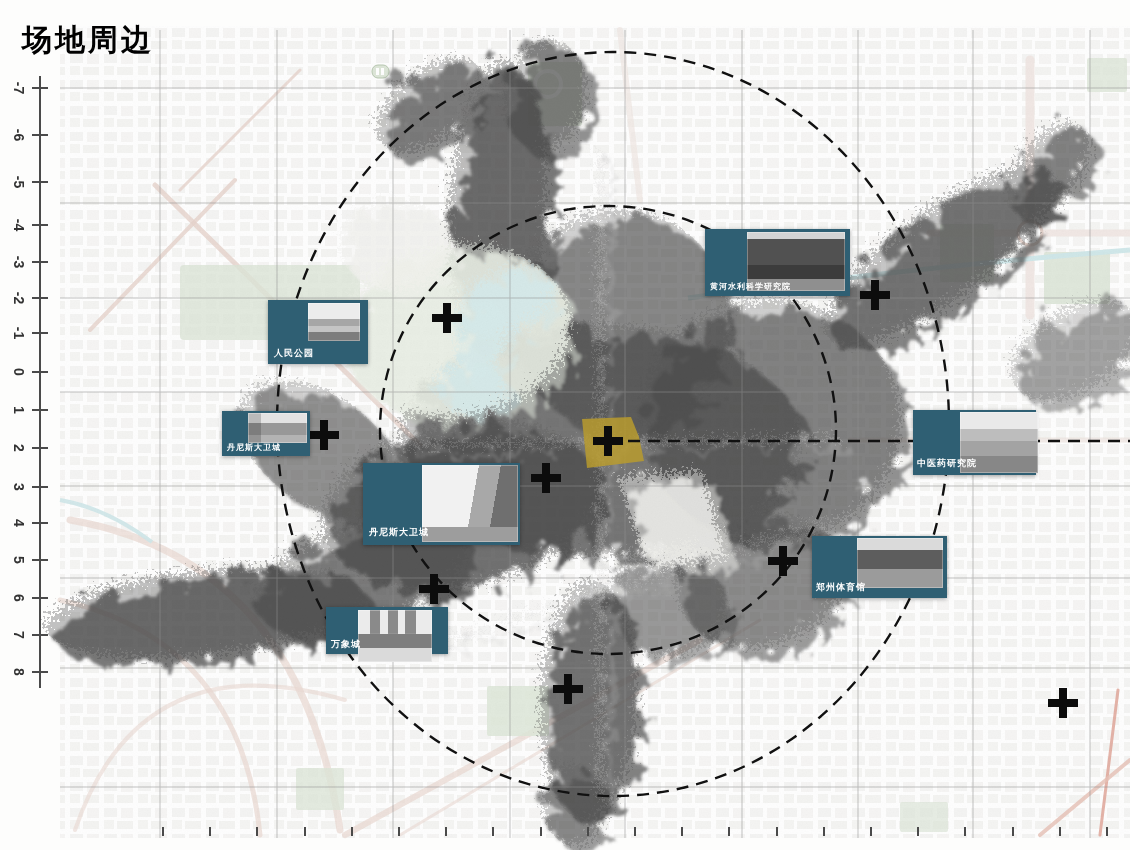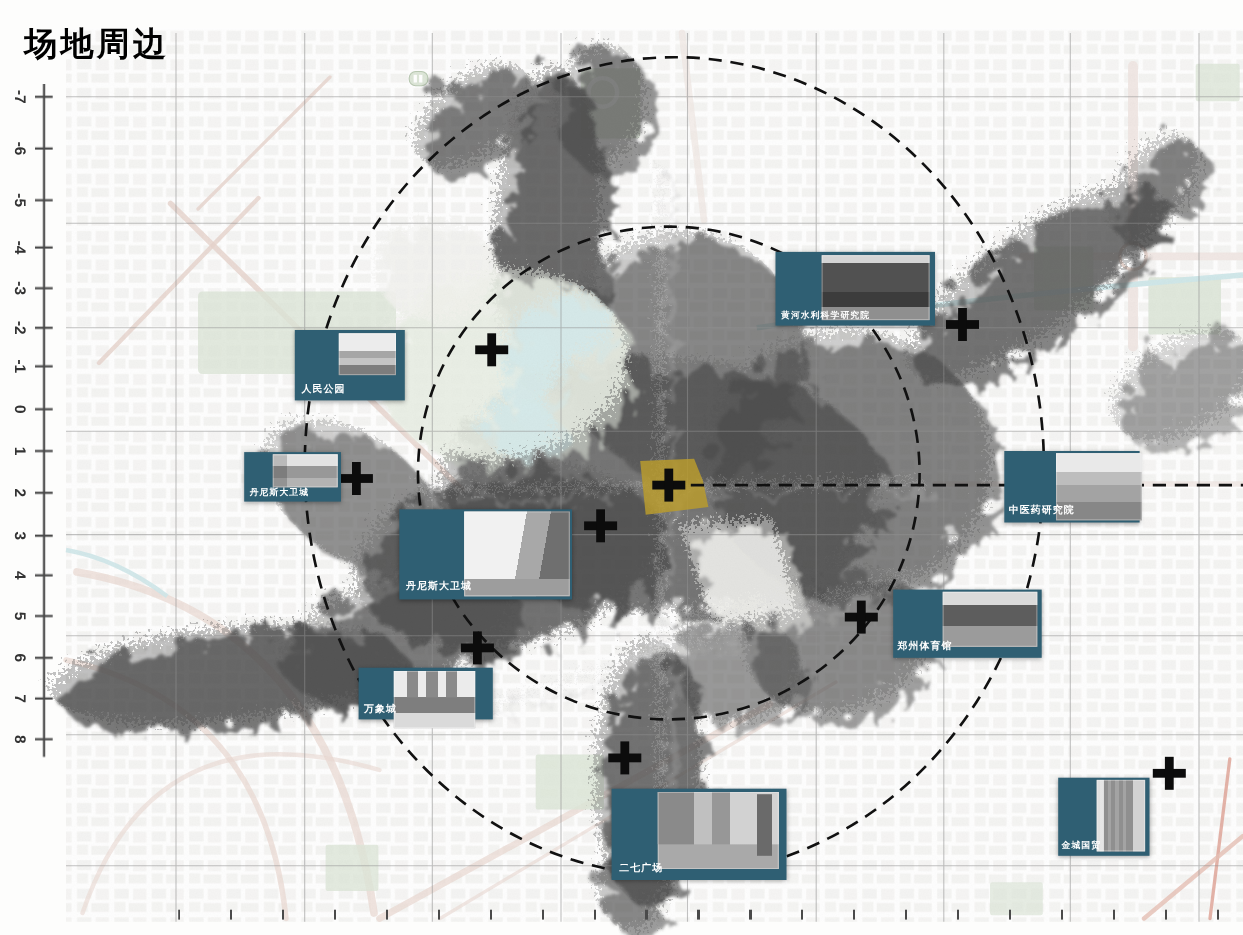--- a/index.html
+++ b/index.html
@@ -251,38 +251,30 @@
   <div class="card" style="left:363px;top:463px;width:157px;height:82px">
     <div class="ph p3" style="left:59px;top:2px;width:96px;height:77px"></div>
     <div class="lbl" style="left:6px;bottom:6px">丹尼斯大卫城</div>
   </div>
 
   <div class="card" style="left:326px;top:607px;width:122px;height:47px">
     <div class="ph p4" style="left:32px;top:3px;width:74px;height:52px"></div>
     <div class="lbl" style="left:5px;bottom:3px">万象城</div>
   </div>
 
-  <div class="card" style="left:556px;top:717px;width:159px;height:83px">
-    <div class="ph p5" style="left:42px;top:3px;width:110px;height:70px"></div>
-    <div class="lbl" style="left:7px;bottom:4px">二七广场</div>
-  </div>
 
   <div class="card" style="left:705px;top:229px;width:145px;height:67px">
     <div class="ph p6" style="left:42px;top:3px;width:98px;height:59px"></div>
     <div class="lbl" style="left:5px;bottom:4px;font-size:8px">黄河水利科学研究院</div>
   </div>
 
   <div class="card" style="left:913px;top:410px;width:123px;height:65px">
     <div class="ph p7" style="left:47px;top:2px;width:78px;height:61px"></div>
     <div class="lbl" style="left:4px;bottom:5px">中医药研究院</div>
   </div>
 
   <div class="card" style="left:812px;top:536px;width:135px;height:62px">
     <div class="ph p8" style="left:45px;top:2px;width:86px;height:50px"></div>
     <div class="lbl" style="left:4px;bottom:4px">郑州体育馆</div>
   </div>
 
-  <div class="card" style="left:962px;top:707px;width:83px;height:71px">
-    <div class="ph p9" style="left:35px;top:2px;width:44px;height:65px"></div>
-    <div class="lbl" style="left:3px;bottom:4px;font-size:8px">金城国贸</div>
-  </div>
 
 </div>
 
 </body></html>

